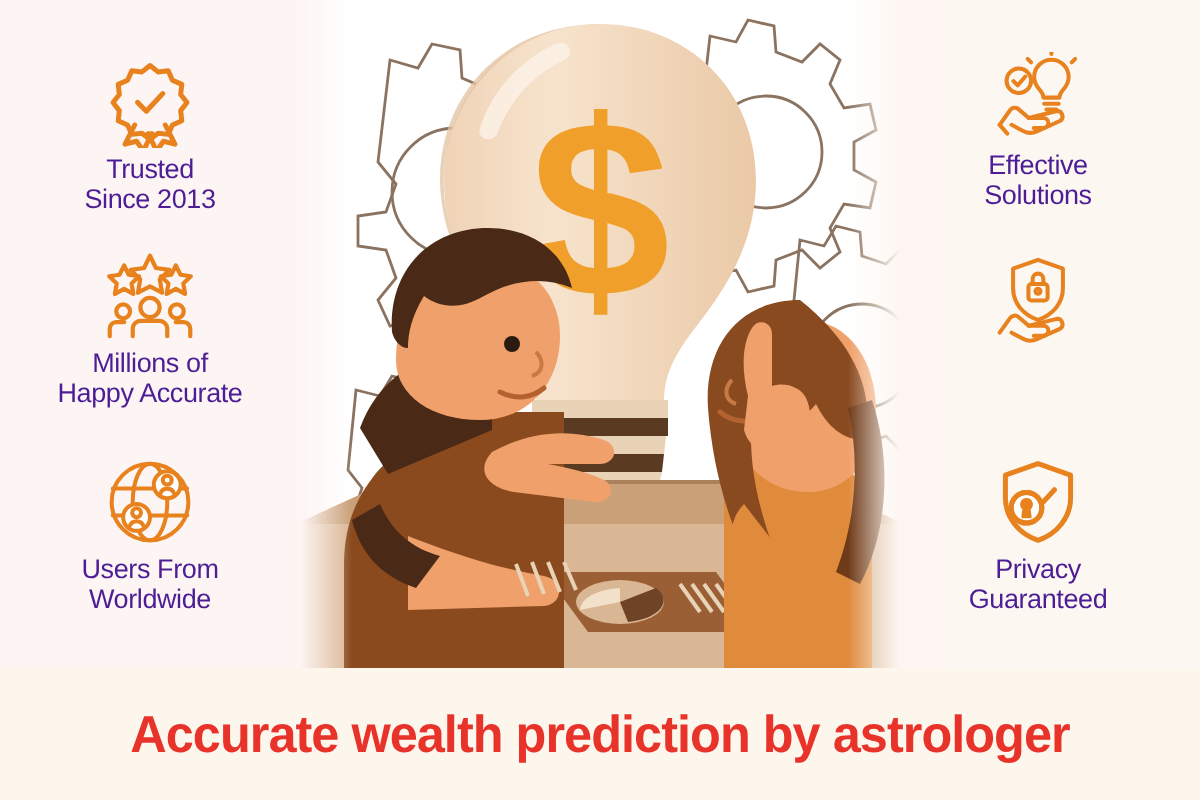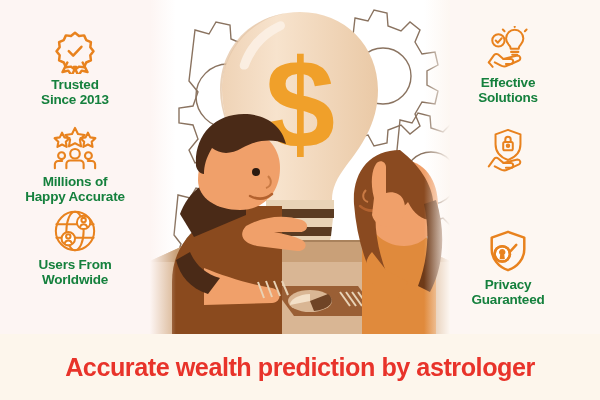--- a/index.html
+++ b/index.html
@@ -24,31 +24,31 @@
     background:#ffffff;overflow:hidden;
   }
   .stage-fade-l{position:absolute;left:0;top:0;width:26px;height:334px;
     background:linear-gradient(to right,#fdf5f3,rgba(255,255,255,0));}
   .stage-fade-r{position:absolute;right:0;top:0;width:26px;height:334px;
     background:linear-gradient(to left,#fdf7f2,rgba(255,255,255,0));}
 
   
   .col{position:absolute;top:0;width:150px;height:334px;}
   .col-left{left:0;}
-  .col-right{right:17px;}
+  .col-right{right:6px;}
   .feature{
     position:absolute;width:150px;
     display:flex;flex-direction:column;align-items:center;
     text-align:center;
   }
   .feature .ficon{width:46px;height:46px;display:block;}
   .feature .flabel{
     margin-top:3px;
-    font-size:13.5px;line-height:15px;font-weight:bold;
-    color:#15803d;letter-spacing:-0.2px;
+    font-size:13.5px;line-height:15px;font-weight:normal;
+    color:#4c1d95;letter-spacing:-0.2px;
     white-space:pre-line;
   }
 
   
   .headline{
     position:absolute;left:0;bottom:0;width:600px;height:66px;
     display:flex;align-items:center;justify-content:center;
     color:#e8332a;
     font-size:26px;font-weight:bold;letter-spacing:-0.5px;
     white-space:nowrap;
@@ -198,21 +198,21 @@
           <circle cx="38" cy="32" r="3.6"></circle>
           <path d="M15 45 v-4 a4 4 0 0 1 4 -4 h10 a4 4 0 0 1 4 4 v4"></path>
           <path d="M3 45 v-4 a3.4 3.4 0 0 1 3.4 -3.4 h4.2"></path>
           <path d="M45 45 v-4 a3.4 3.4 0 0 0 -3.4 -3.4 h-4.2"></path>
         </g>
       </svg>
       <div class="flabel">Millions of
 Happy Accurate</div>
     </div>
 
-    <div class="feature" style="top:208px;text-align:center;">
+    <div class="feature" style="top:228px;text-align:center;">
       <svg class="ficon" viewBox="0 0 48 48">
         <g fill="none" stroke="#e8821e" stroke-width="2.1" stroke-linejoin="round" stroke-linecap="round">
           <circle cx="24" cy="24" r="20"></circle>
           <ellipse cx="24" cy="24" rx="9" ry="20"></ellipse>
           <line x1="4.6" y1="17" x2="43.4" y2="17"></line>
           <line x1="4.6" y1="31" x2="43.4" y2="31"></line>
           <circle cx="33" cy="15" r="7" fill="#ffffff"></circle>
           <circle cx="33" cy="12.6" r="2.3"></circle>
           <path d="M29.4 19.6 a3.8 3.8 0 0 1 7.2 0"></path>
           <circle cx="17" cy="32" r="7" fill="#ffffff"></circle>

